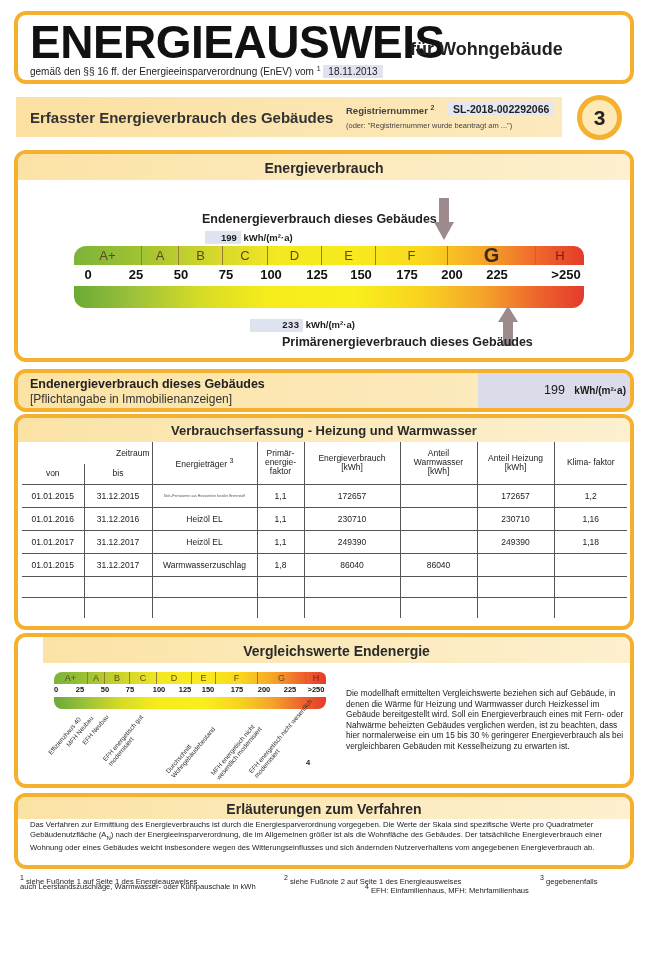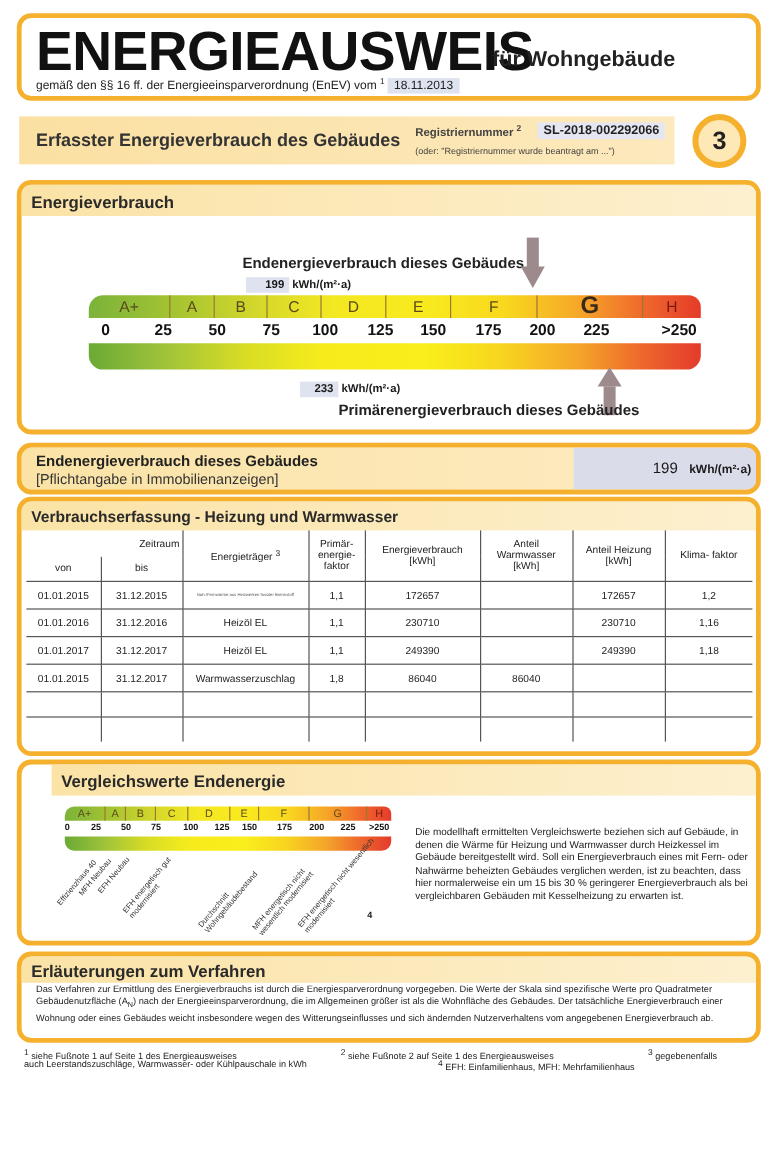--- a/index.html
+++ b/index.html
@@ -1,20 +1,20 @@
 <!DOCTYPE html>
 <html><head>
 <meta charset="utf-8">
 <style>
   * { box-sizing: border-box; margin: 0; padding: 0; }
   html, body { width: 646px; height: 960px; background: #ffffff; overflow: hidden; }
   body { font-family: "Liberation Sans", sans-serif; color: #1a1a1a; position: relative; }
 
   .box { position: absolute; border: 4px solid #f5b12e; border-radius: 12px; background: #fff; overflow: hidden; }
-  .box-head { background: linear-gradient(to right, #fbe3a6, #fdf0cf); font-weight: bold; color: #2a2a2a; }
+  .box-head { background: linear-gradient(to right, #fbe3a6, #fdf0cf); font-weight: bold; color: #2a2a2a; text-align: center; }
 
   
   #title-box { left: 14px; top: 11px; width: 620px; height: 73px; }
   #title-main { position: absolute; left: 12px; top: 2px; font-size: 46px; font-weight: bold; letter-spacing: -0.5px; color: #111; line-height: 50px; }
   #title-sub { position: absolute; left: 392px; top: 24px; font-size: 18px; font-weight: bold; color: #222; }
   #title-line { position: absolute; left: 12px; top: 50px; font-size: 10px; color: #222; }
   .hl { background: #dfe3f0; padding: 1px 5px; }
   sup { font-size: 7px; vertical-align: super; }
 
   
@@ -34,21 +34,21 @@
   .scale-cell:last-child { border-right: none; }
   .scale-bottom { position: absolute; height: 22px; border-radius: 0 0 12px 12px;
     background: linear-gradient(to right, #6aaa36 0%, #9ec23a 12%, #d7dc25 25%, #f6ec1c 38%, #f9ef1c 55%, #f8d31f 68%, #f4a52a 80%, #ee6a2c 90%, #e43b2b 100%); }
   .scale-nums { position: absolute; font-weight: bold; color: #111; }
   .scale-nums span { position: absolute; transform: translateX(-50%); white-space: nowrap; }
 
   #ev-top-label { position: absolute; left: 184px; top: 58px; font-size: 12.5px; font-weight: bold; color: #222; }
   #ev-top-value { position: absolute; left: 187px; top: 78px; font-size: 9.5px; font-weight: bold; }
   #ev-top-value .num { background: #dfe3f0; padding: 1px 4px 1px 16px; }
   #ev-bottom-value { position: absolute; left: 232px; top: 165px; font-size: 9.5px; font-weight: bold; }
-  #ev-bottom-value .num { background: #dfe3f0; padding: 1px 4px 1px 12px; }
+  #ev-bottom-value .num { background: #dfe3f0; padding: 1px 4px 1px 32px; font-family: Liberation Mono, monospace; }
   #ev-bottom-label { position: absolute; left: 228px; top: 181px; font-size: 12.5px; font-weight: bold; color: #222; margin-left: 36px; }
   .arrow { position: absolute; width: 20px; }
   .arrow .shaft { position: absolute; left: 5px; width: 10px; background: #9c8a8c; }
   .arrow .head { position: absolute; left: 0; width: 0; height: 0; border-left: 10px solid transparent; border-right: 10px solid transparent; }
 
   
   #ee-box { left: 14px; top: 369px; width: 620px; height: 43px; background: linear-gradient(to right, #fbe3a6, #fdecc4); }
   #ee-title { position: absolute; left: 12px; top: 4px; font-size: 12.5px; font-weight: bold; color: #222; }
   #ee-sub { position: absolute; left: 12px; top: 19px; font-size: 12px; color: #333; }
   #ee-value-box { position: absolute; left: 460px; top: 0; width: 156px; height: 35px; background: #dadcea; text-align: right; padding: 10px 8px 0 0; font-size: 12.5px; }

